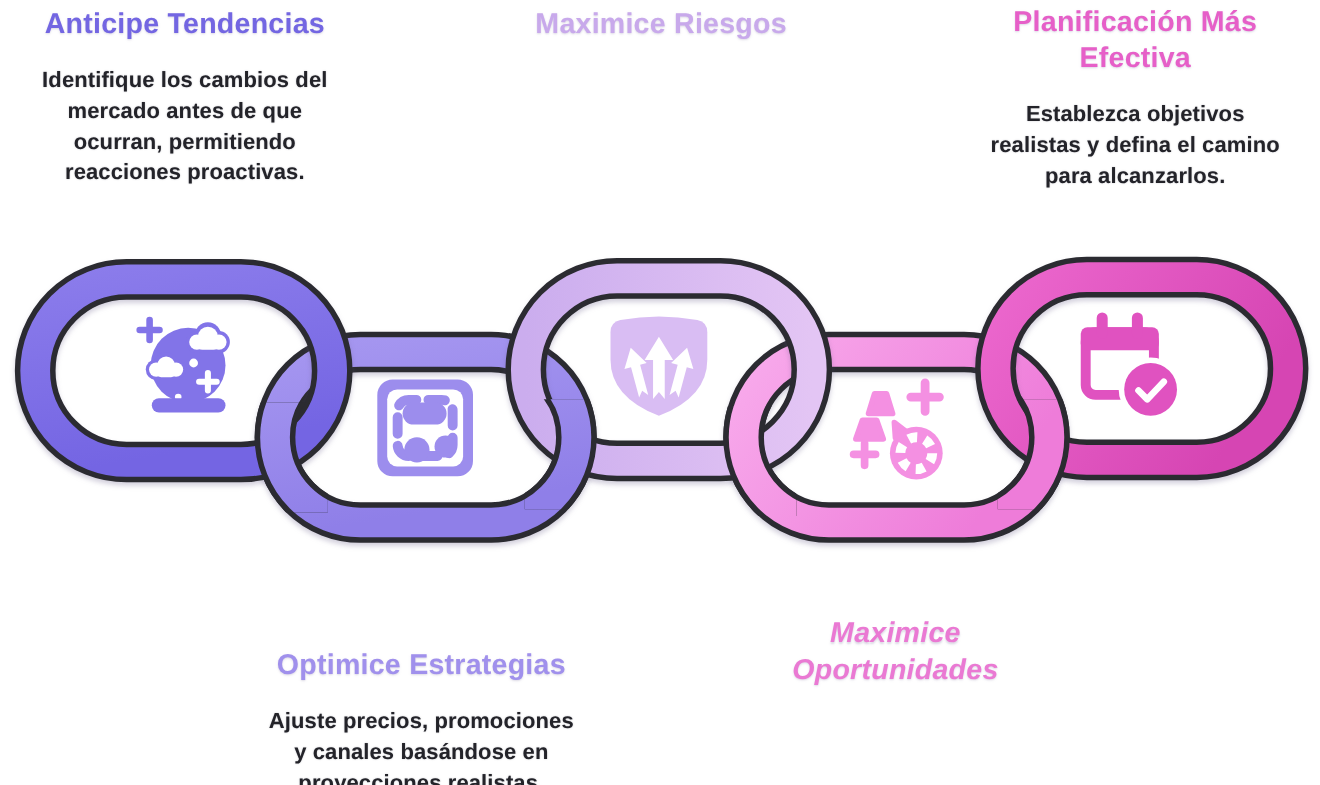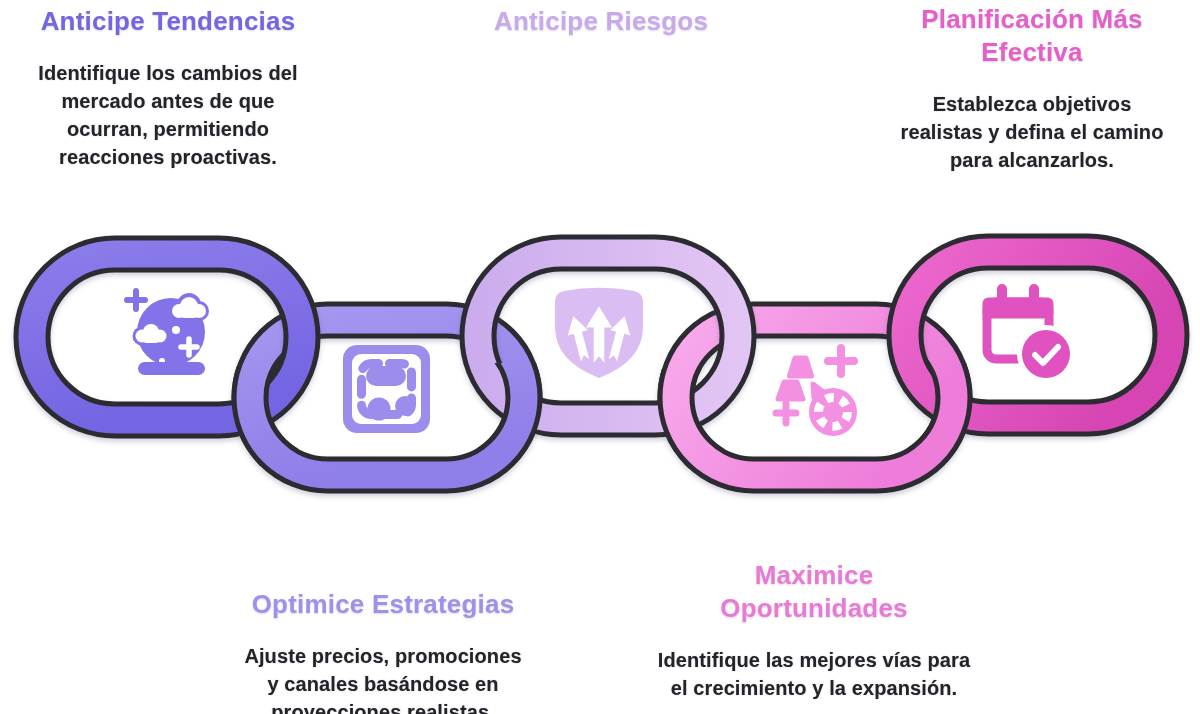--- a/index.html
+++ b/index.html
@@ -23,21 +23,21 @@
   }
   .desc{
     margin:21px 0 0 0;font-size:20px;font-weight:bold;line-height:28px;
     color:var(--ink);white-space:pre-line;letter-spacing:0.1px;
     text-shadow:0 0 1.5px rgba(70,70,85,0.35);
   }
   .s1{left:-22px;top:5px;}   .s1 .title{color:var(--t1);}
   .s2{left:411px;top:5px;}   .s2 .title{color:var(--t2);}
   .s3{left:842px;top:3px;}   .s3 .title{color:var(--t3);}
   .s4{left:193px;top:588px;} .s4 .title{color:var(--t4);}
-  .s5{left:624px;top:559px;} .s5 .title{color:var(--t5);}
+  .s5{left:624px;top:559px;font-style:italic;} .s5 .title{color:var(--t5);}
 </style>
 </head>
 <body>
 
 <div class="canvas">
 
   <svg class="chain" width="1200" height="714" viewBox="0 0 1200 714">
     <defs>
       <linearGradient id="g1" x1="0" y1="0" x2="0.3" y2="1">
         <stop offset="0" stop-color="#8b7ceb"></stop>
@@ -179,38 +179,36 @@
 
   <div class="step s1">
     <h2 class="title">Anticipe Tendencias</h2>
     <p class="desc">Identifique los cambios del
 mercado antes de que
 ocurran, permitiendo
 reacciones proactivas.</p>
   </div>
 
   <div class="step s2">
-    <h2 class="title">Anticipe Riesgos</h2>
+    <h2 class="title">Maximice Riesgos</h2>
   </div>
 
   <div class="step s3">
     <h2 class="title">Planificación Más
 Efectiva</h2>
     <p class="desc">Establezca objetivos
 realistas y defina el camino
 para alcanzarlos.</p>
   </div>
 
   <div class="step s4">
     <h2 class="title">Optimice Estrategias</h2>
     <p class="desc">Ajuste precios, promociones
 y canales basándose en
 proyecciones realistas.</p>
   </div>
 
   <div class="step s5">
     <h2 class="title">Maximice
 Oportunidades</h2>
-    <p class="desc">Identifique las mejores vías para
-el crecimiento y la expansión.</p>
   </div>
 
 </div>
 
 </body></html>

